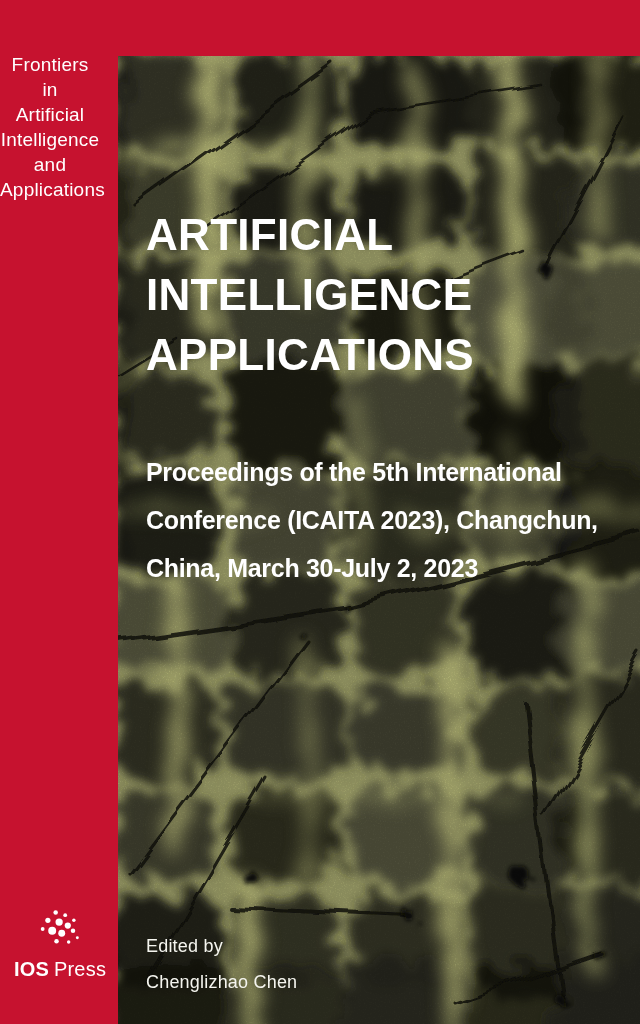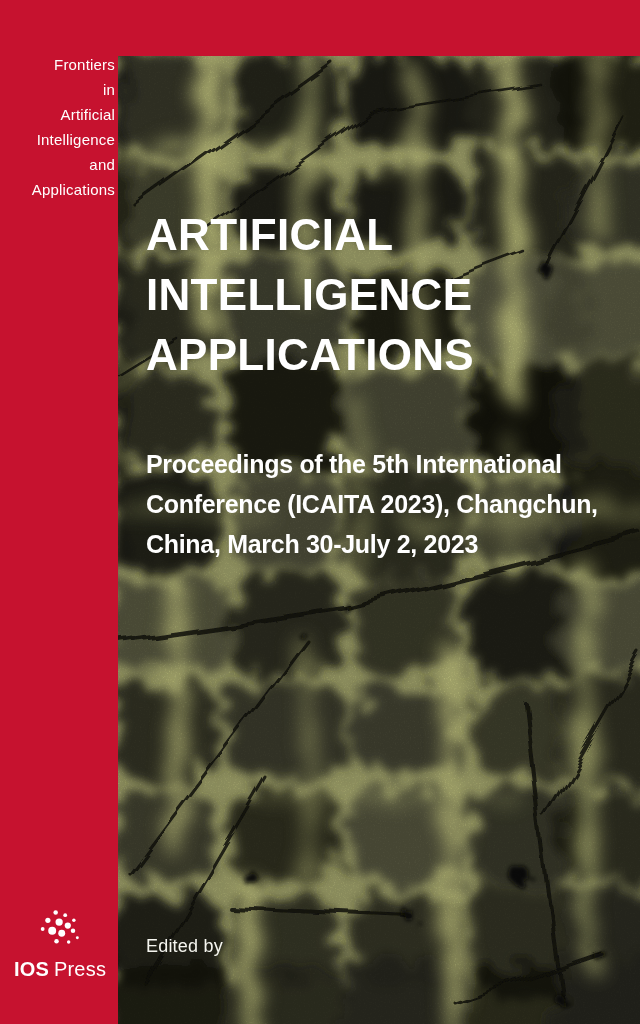--- a/index.html
+++ b/index.html
@@ -13,44 +13,43 @@
   }
   
   .artwork{
     position:absolute;left:118px;top:56px;right:0;bottom:0;
   }
   .artwork svg{width:100%;height:100%;display:block;}
 
   
   .series{
     position:absolute;left:0;top:52px;width:100px;
-    text-align:right;
-    color:var(--text_white,#fff);
-    font-size:15px;line-height:25px;font-weight:400;
+    text-align:center;
+    color:var(--text_white,#fff);
+    font-size:19px;line-height:25px;font-weight:400;
     letter-spacing:.2px;
-    padding-left:15px;
   }
 
   
   .title{
     position:absolute;left:146px;top:205px;margin:0;
     color:var(--text_white,#fff);
     font-size:44px;line-height:60px;font-weight:700;
     letter-spacing:.3px;white-space:nowrap;
   }
   .title div{white-space:nowrap;}
 
   
   .subtitle{
     position:absolute;left:146px;top:444px;
     color:var(--text_white,#fff);
     font-size:25px;line-height:40px;font-weight:700;
     letter-spacing:-.3px;
   }
-  .subtitle div{white-space:nowrap;}
+  .subtitle div{white-space:nowrap;margin-top:8px;}
 
   
   .editor{
     position:absolute;left:146px;top:928px;
     color:#f5f5ef;
     font-size:18px;line-height:36px;font-weight:400;
     letter-spacing:.2px;
   }
 
   
@@ -221,20 +220,21 @@
   </h1>
 
   <div class="subtitle">
     <div>Proceedings of the 5th International</div>
     <div>Conference (ICAITA 2023), Changchun,</div>
     <div>China, March 30-July 2, 2023</div>
   </div>
 
   <div class="editor">
     <div>Edited by</div>
+    <div>Chenglizhao Chen</div>
   </div>
 
   <div class="publisher">
     <svg class="dots" viewBox="0 0 60 52" xmlns="http://www.w3.org/2000/svg" fill="#ffffff">
       <circle cx="25" cy="7" r="2.6"></circle>
       <circle cx="36" cy="10" r="2.2"></circle>
       <circle cx="46" cy="16" r="2.0"></circle>
       <circle cx="16" cy="16" r="3.0"></circle>
       <circle cx="29" cy="18" r="4.2"></circle>
       <circle cx="39" cy="22" r="3.6"></circle>

